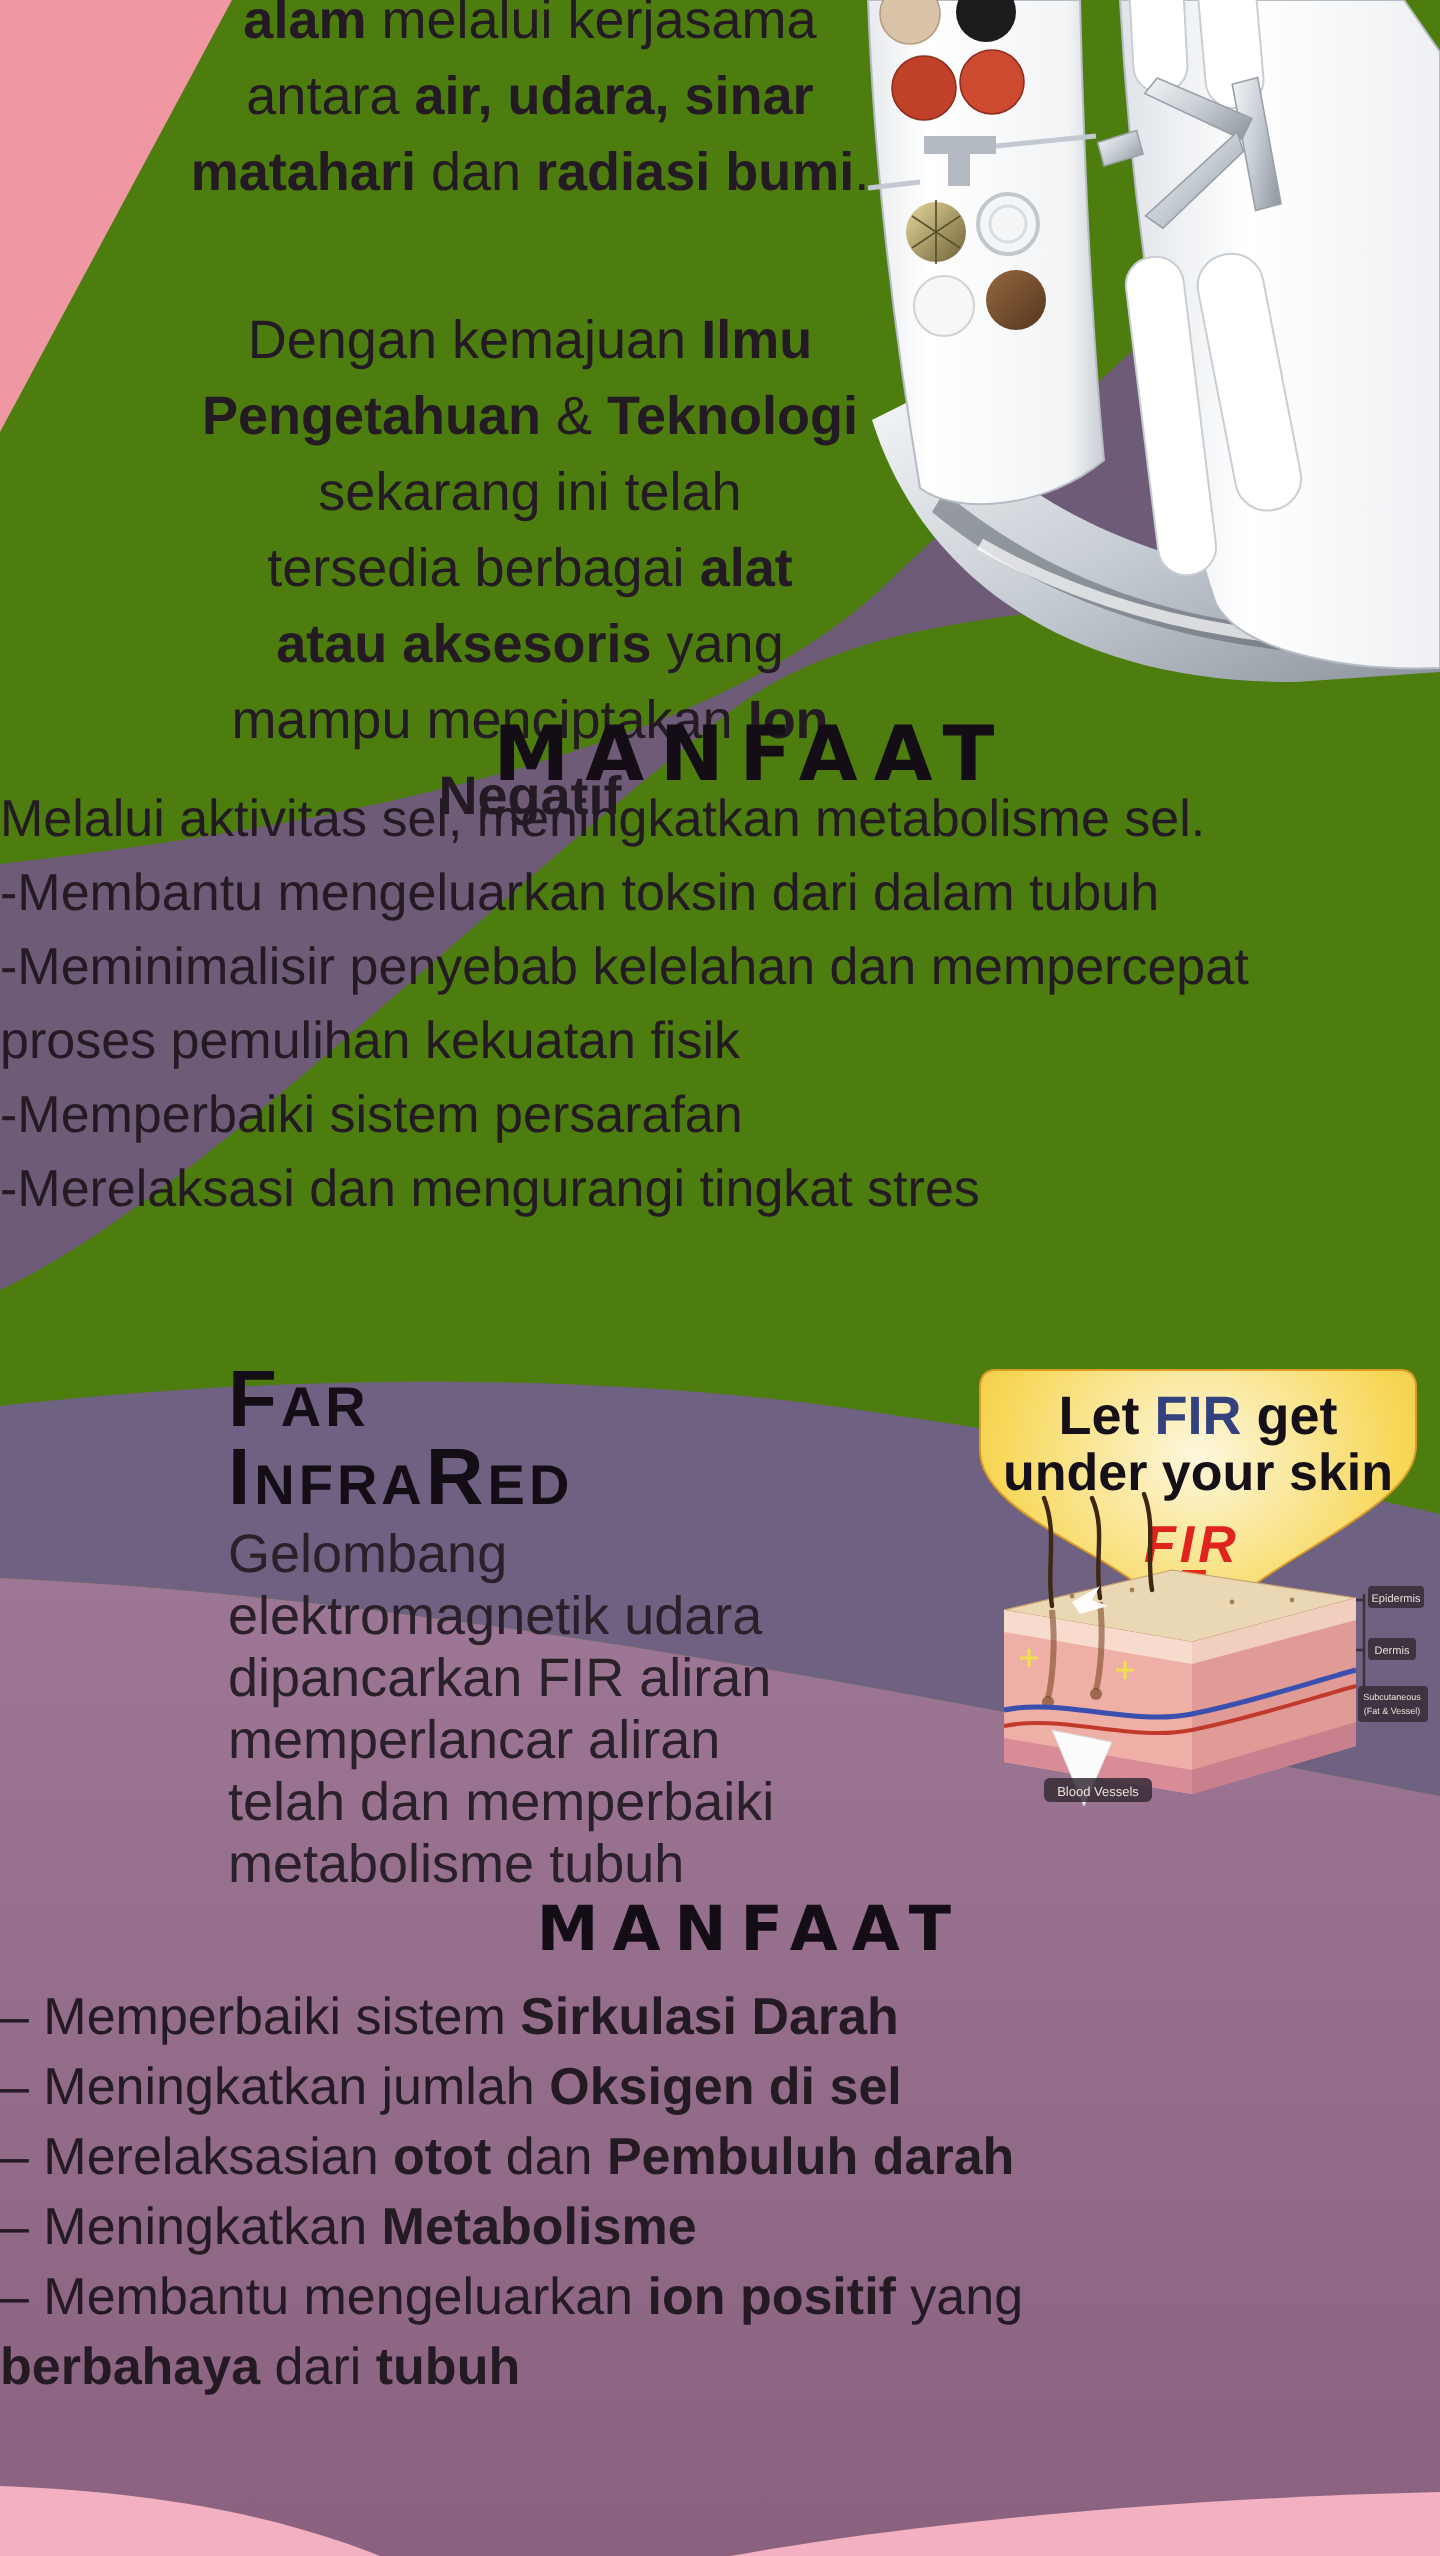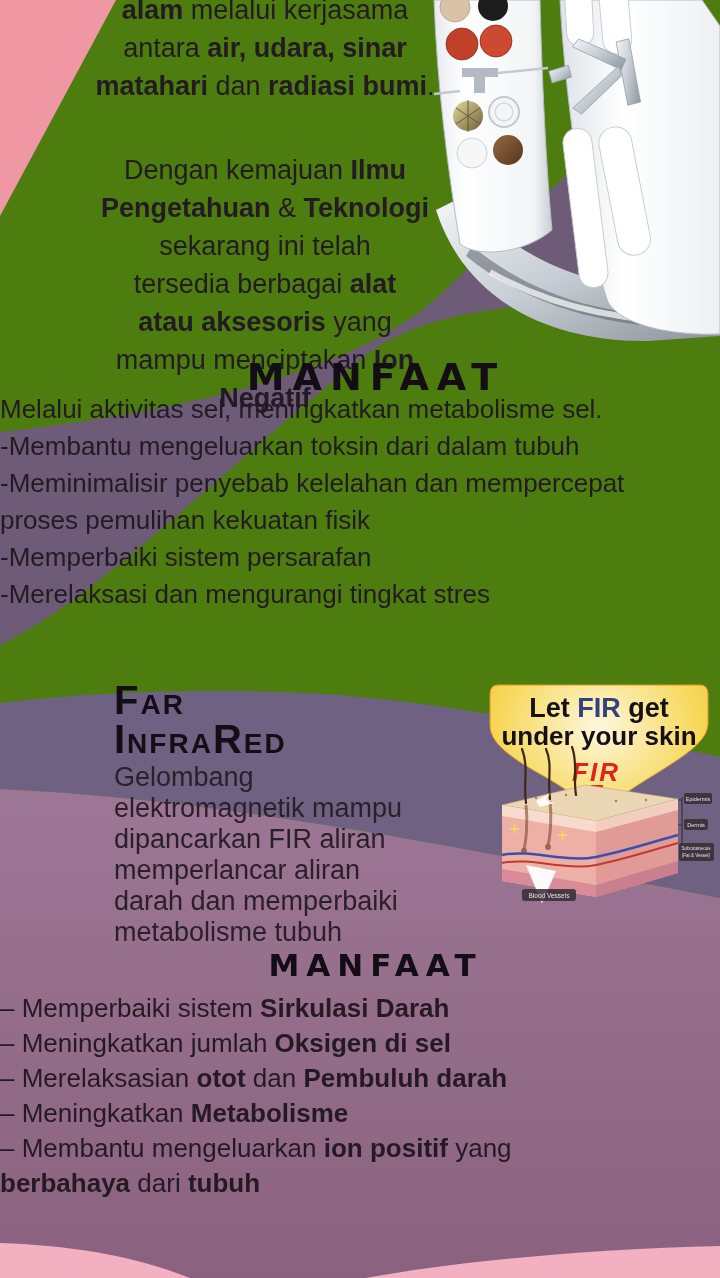--- a/index.html
+++ b/index.html
@@ -133,24 +133,24 @@
     <div>-Memperbaiki sistem persarafan</div>
     <div>-Merelaksasi dan mengurangi tingkat stres</div>
   </div>
 
   <div class="txt fir-title">
     <div>Far</div>
     <div>InfraRed</div>
   </div>
   <div class="txt fir-para">
     <div>Gelombang</div>
-    <div>elektromagnetik mampu</div>
+    <div>elektromagnetik udara</div>
     <div>dipancarkan FIR aliran</div>
     <div>memperlancar aliran</div>
-    <div>darah dan memperbaiki</div>
+    <div>telah dan memperbaiki</div>
     <div>metabolisme tubuh</div>
   </div>
 
   <svg class="firimg" width="228" height="225" viewBox="0 0 228 225" font-family="Liberation Sans, sans-serif">
     <defs>
       <radialGradient id="funnelG" cx="0.5" cy="0.22" r="0.85">
         <stop offset="0" stop-color="#fdf7dd"></stop>
           <stop offset="0.55" stop-color="#f7d757"></stop>
           <stop offset="1" stop-color="#eda82e"></stop>
       </radialGradient>

